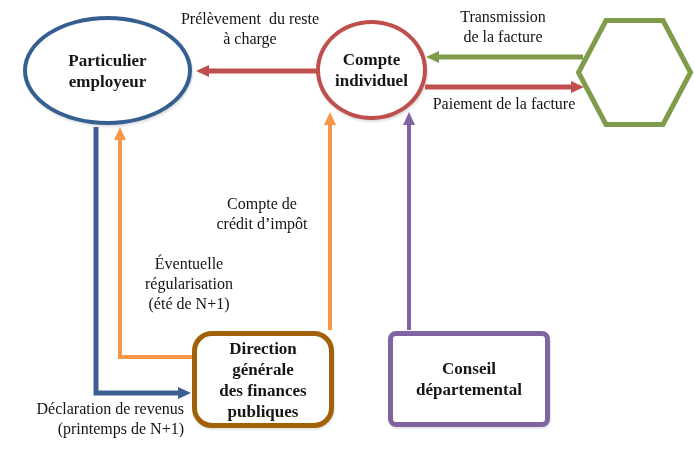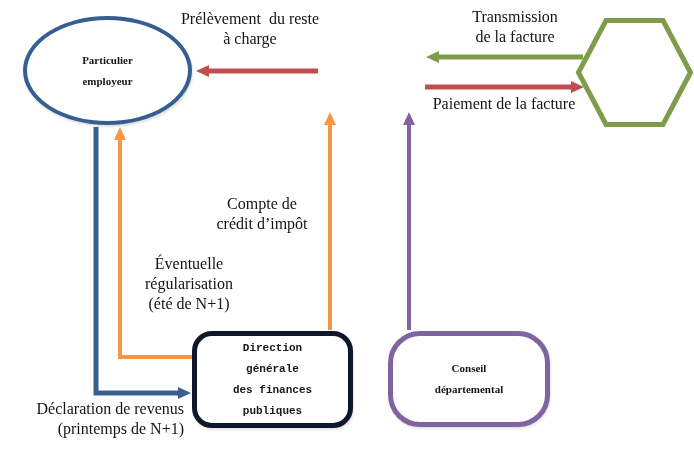--- a/index.html
+++ b/index.html
@@ -4,44 +4,44 @@
 <style>
   html,body { margin:0; padding:0; background:#ffffff; }
   .canvas {
     position:relative; width:694px; height:457px; background:#ffffff;
     font-family:"Liberation Serif","DejaVu Serif",serif; overflow:hidden;
   }
   svg.arrows { position:absolute; left:0; top:0; width:694px; height:457px; }
   .node {
     position:absolute; box-sizing:border-box;
     display:flex; align-items:center; justify-content:center;
-    text-align:center; font-weight:bold; font-size:11px; line-height:21px;
+    text-align:center; font-weight:bold; font-size:17px; line-height:21px;
     color:#161616; white-space:pre-wrap; background:#ffffff;
   }
   .node-particulier { left:23px; top:16px; width:169px; height:109px;
     border:4px solid #365F91; border-radius:50%;
     box-shadow:1px 2px 2px rgba(130,130,130,.25); }
   .node-compte { left:316px; top:20px; width:111px; height:100px;
     border:4px solid #BF4F4C; border-radius:50%;
     box-shadow:1px 2px 2px rgba(130,130,130,.25); }
-  .node-dgfip { left:192px; top:331px; width:161px; height:97px;
-    border:5px solid #0f172a; border-radius:20px;
-    box-shadow:1px 2px 2px rgba(130,130,130,.2);font-family:Liberation Mono, monospace; }
+  .node-dgfip { left:192px; top:331px; width:142px; height:97px;
+    border:5px solid #a16207; border-radius:20px;
+    box-shadow:1px 2px 2px rgba(130,130,130,.2); }
   .node-conseil { left:388px; top:331px; width:162px; height:96px;
-    border:5px solid #8064A2; border-radius:32px;
+    border:5px solid #8064A2; border-radius:8px;
     box-shadow:1px 2px 2px rgba(130,130,130,.2); }
   .node-prestataire-label { position:absolute; left:578px; top:56px; width:112px; height:32px;
     display:flex; align-items:center; justify-content:center;
     font-weight:bold; font-size:17px; color:#161616; }
   .lbl {
     position:absolute; font-size:16px; line-height:20px; color:#141414;
     text-align:center; white-space:pre-wrap;
   }
   .lbl-prelevement   { left:160px; top:9px;   width:180px; }
-  .lbl-transmission  { left:445px; top:7px;   width:140px;text-align:center; }
+  .lbl-transmission  { left:433px; top:7px;   width:140px;text-align:center; }
   .lbl-paiement      { left:418px; top:94px;  width:172px; }
   .lbl-avance-credit { left:188px; top:194px; width:148px; }
   .lbl-avance-apa    { left:418px; top:189px; width:158px; }
   .lbl-regularisation{ left:116px; top:254px; width:146px; }
   .lbl-declaration   { left:0px;   top:399px; width:184px;text-align:right; }
 </style>
 </head>
 <body>
 
 <div class="canvas">
@@ -78,20 +78,22 @@
     <polyline points="194,357 120,357 120,139" fill="none" stroke-width="4" stroke-linejoin="miter" marker-end="url(#mOrange)" stroke="#F79646"></polyline>
 
     <polyline points="96,127 96,393 179,393" fill="none" stroke-width="5" stroke-linejoin="miter" marker-end="url(#mBlue)" stroke="#3C5F92"></polyline>
 
     <polygon points="578.5,72.5 606,20.5 663,20.5 690.5,72.5 663,124.5 606,124.5" fill="#ffffff" stroke-width="5" stroke="#7E9C49"></polygon>
   </svg>
 
   <div class="node node-particulier">Particulier
 employeur</div>
 
+  <div class="node node-compte">Compte
+individuel</div>
 
 
   <div class="node node-dgfip">Direction
 générale
 des finances
 publiques</div>
 
   <div class="node node-conseil">Conseil
 départemental</div>
 

